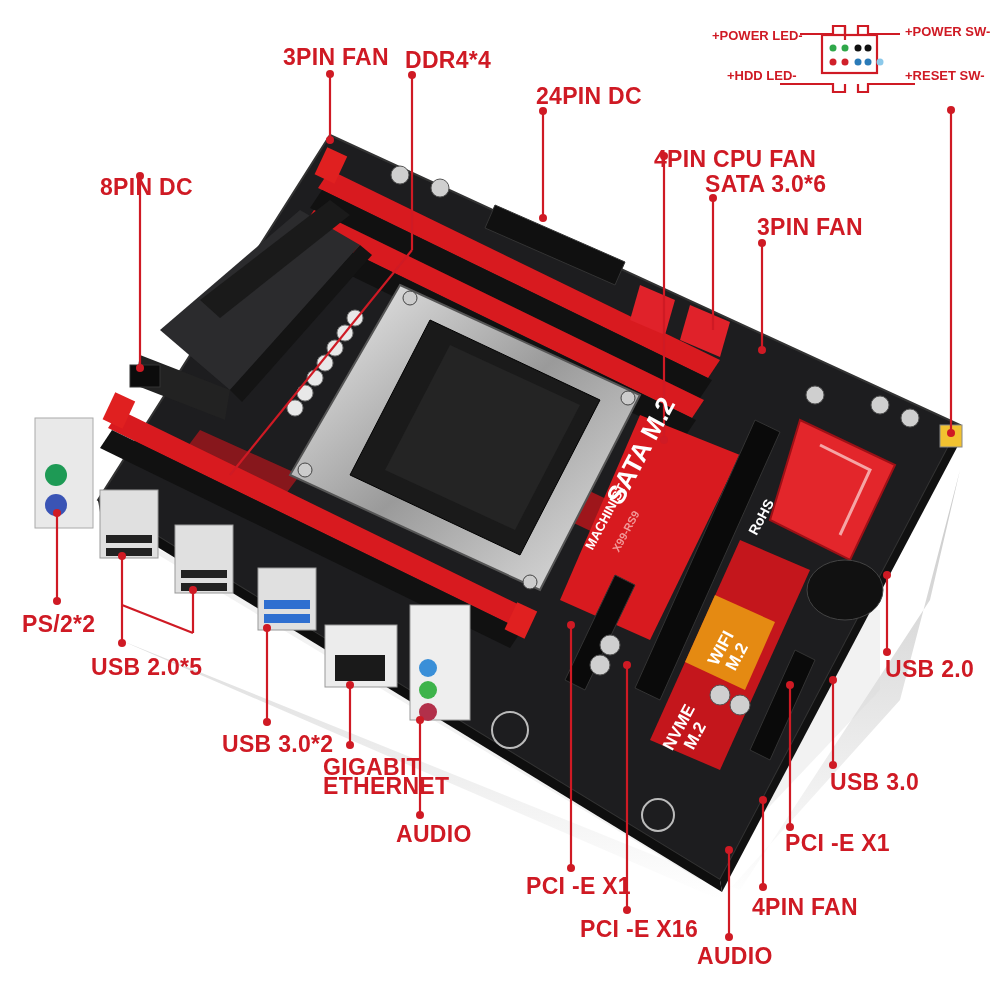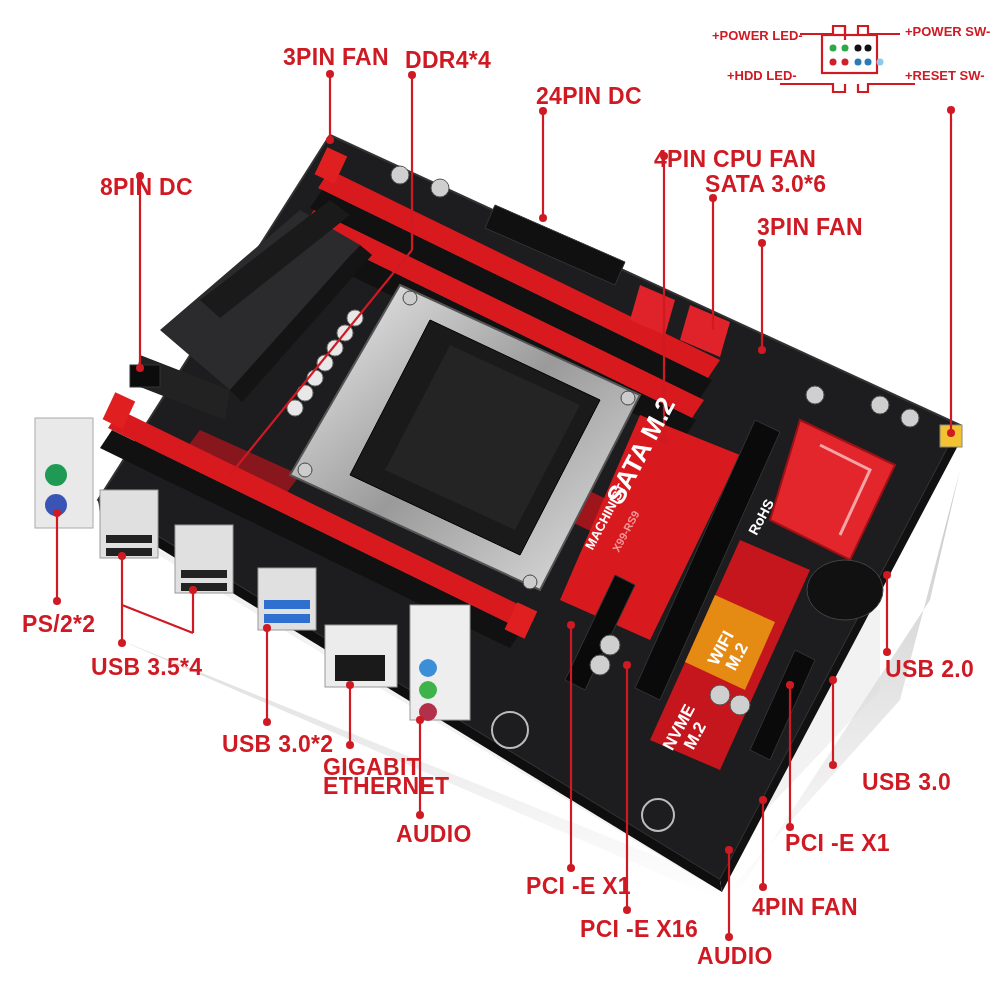--- a/index.html
+++ b/index.html
@@ -290,25 +290,25 @@
   <div class="fp-label" style="left:905px; top:68px;">+RESET SW-</div>
 
   <div class="label" style="left:283px; top:48px;">3PIN FAN</div>
   <div class="label" style="left:405px; top:51px;">DDR4*4</div>
   <div class="label" style="left:536px; top:87px;">24PIN DC</div>
   <div class="label" style="left:100px; top:150px;margin-top:28px;">8PIN DC</div>
   <div class="label" style="left:654px; top:130px;margin-top:20px;">4PIN CPU FAN</div>
   <div class="label" style="left:705px; top:175px;">SATA 3.0*6</div>
   <div class="label" style="left:757px; top:218px;">3PIN FAN</div>
   <div class="label" style="left:22px; top:615px;">PS/2*2</div>
-  <div class="label" style="left:91px; top:658px;">USB 3.5*4</div>
+  <div class="label" style="left:91px; top:658px;">USB 2.0*5</div>
   <div class="label" style="left:222px; top:735px;">USB 3.0*2</div>
   <div class="label multi" style="left:307px; top:758px;margin-left:16px;">GIGABIT
 ETHERNET</div>
   <div class="label" style="left:396px; top:825px;">AUDIO</div>
   <div class="label" style="left:526px; top:877px;">PCI -E X1</div>
   <div class="label" style="left:580px; top:920px;">PCI -E X16</div>
   <div class="label" style="left:697px; top:947px;">AUDIO</div>
   <div class="label" style="left:752px; top:898px;">4PIN FAN</div>
   <div class="label" style="left:785px; top:834px;">PCI -E X1</div>
-  <div class="label" style="left:830px; top:773px;margin-left:32px;">USB 3.0</div>
+  <div class="label" style="left:830px; top:773px;">USB 3.0</div>
   <div class="label" style="left:885px; top:660px;text-align:center;">USB 2.0</div>
 </div>
 
 </body></html>

